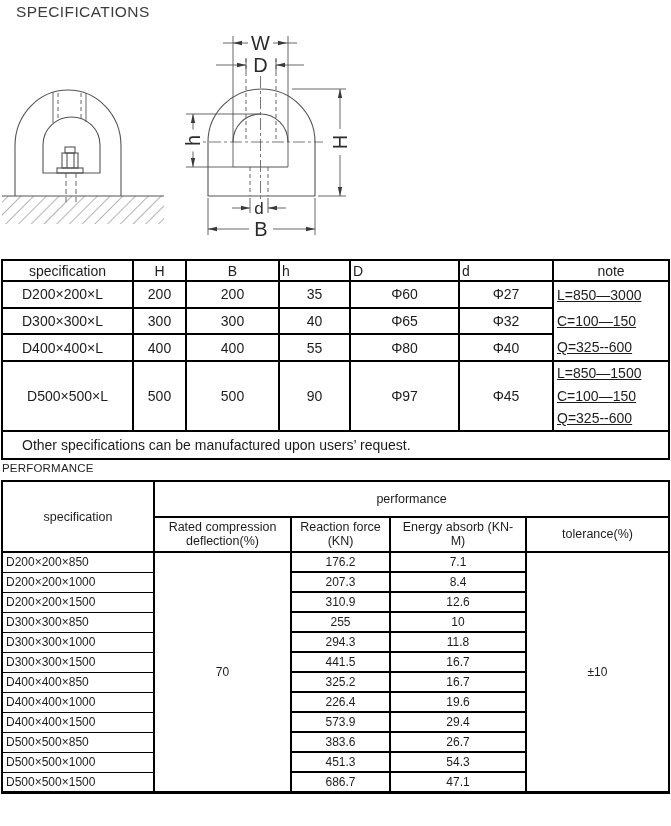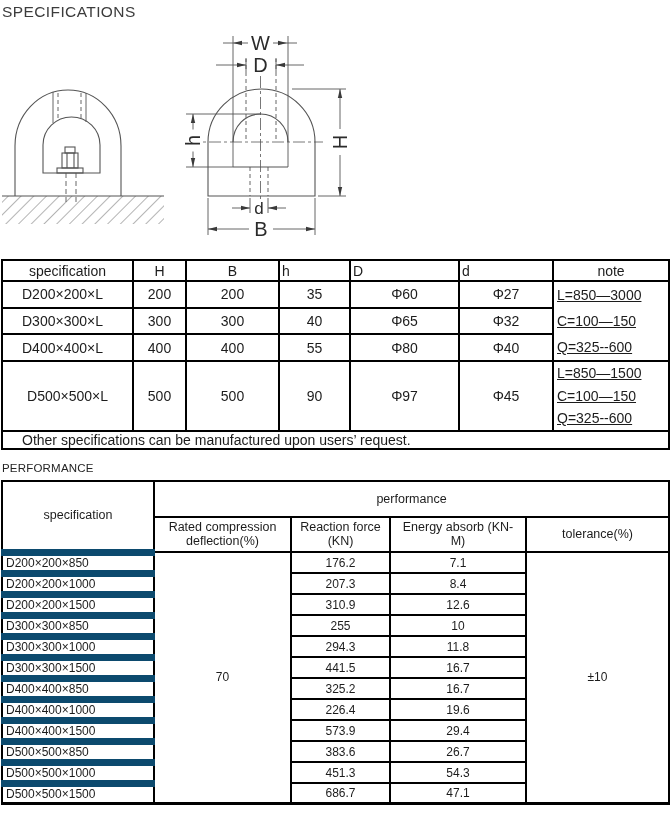--- a/index.html
+++ b/index.html
@@ -2,50 +2,50 @@
 <html><head>
 <meta charset="utf-8">
 <style>
   * { margin:0; padding:0; box-sizing:border-box; }
   html,body { background:#fff; }
   .page {
     position:relative; width:671px; height:826px; background:#fff;
     font-family:"Liberation Sans", sans-serif; color:#1c1c1c; overflow:hidden;
   }
   .title {
-    position:absolute; left:2px; top:3px;
+    position:absolute; left:16px; top:3px;
     font-size:15.5px; color:#3c3c3c; letter-spacing:.4px;
   }
   .perf-label {
     position:absolute; left:2px; top:462px;
     font-size:11.5px; color:#242424; letter-spacing:.2px;
   }
   svg.drawing { position:absolute; left:0; top:0; }
 
   table { border-collapse:collapse; table-layout:fixed; position:absolute; background:#fff; }
   .t1 { left:1px; top:259px; width:667px; font-size:14px; }
   .t1 th, .t1 td { border:2px solid #000; font-weight:normal; overflow:hidden; white-space:nowrap; }
   .t1 tr.hrow  { height:21px; }
   .t1 tr.drow  { height:24.5px; }
   .t1 tr.tallrow { height:69.5px; }
-  .t1 tr.frow  { height:18px; }
+  .t1 tr.frow  { height:28px; }
   .c { text-align:center; }
   .l { text-align:left; padding-left:19px; }
   .hl { text-align:left; padding-left:2px; }
   .notecell { text-align:left; padding-left:3px; vertical-align:middle;text-decoration:underline; }
   .notecell .nl { line-height:26px; white-space:nowrap; }
   .notecell2 .nl { line-height:22.5px; }
 
   .t2 { left:1px; top:480px; width:667px; font-size:12px; }
   .t2 th, .t2 td { border:2px solid #000; font-weight:normal; overflow:hidden; }
   .t2 th { font-size:12.5px; text-align:center; vertical-align:middle; }
   .t2 tr.head { height:35.5px; }
   .t2 tr.dr   { height:20px; }
   .t2 td { text-align:center; vertical-align:middle; }
-  .t2 td.spec { text-align:left; padding-left:3px; border-top:7px solid #0c4a6e; border-bottom:1px solid #000; white-space:nowrap; }
+  .t2 td.spec { text-align:left; padding-left:3px; border-top:1px solid #0c4a6e; border-bottom:1px solid #000; white-space:nowrap; }
   .t2 { border-bottom:3px solid #000; }
   .t2 th.wrap { padding:0 8px; }
 </style>
 </head>
 <body>
 
 <div class="page">
 
   <div class="title">SPECIFICATIONS</div>
 

